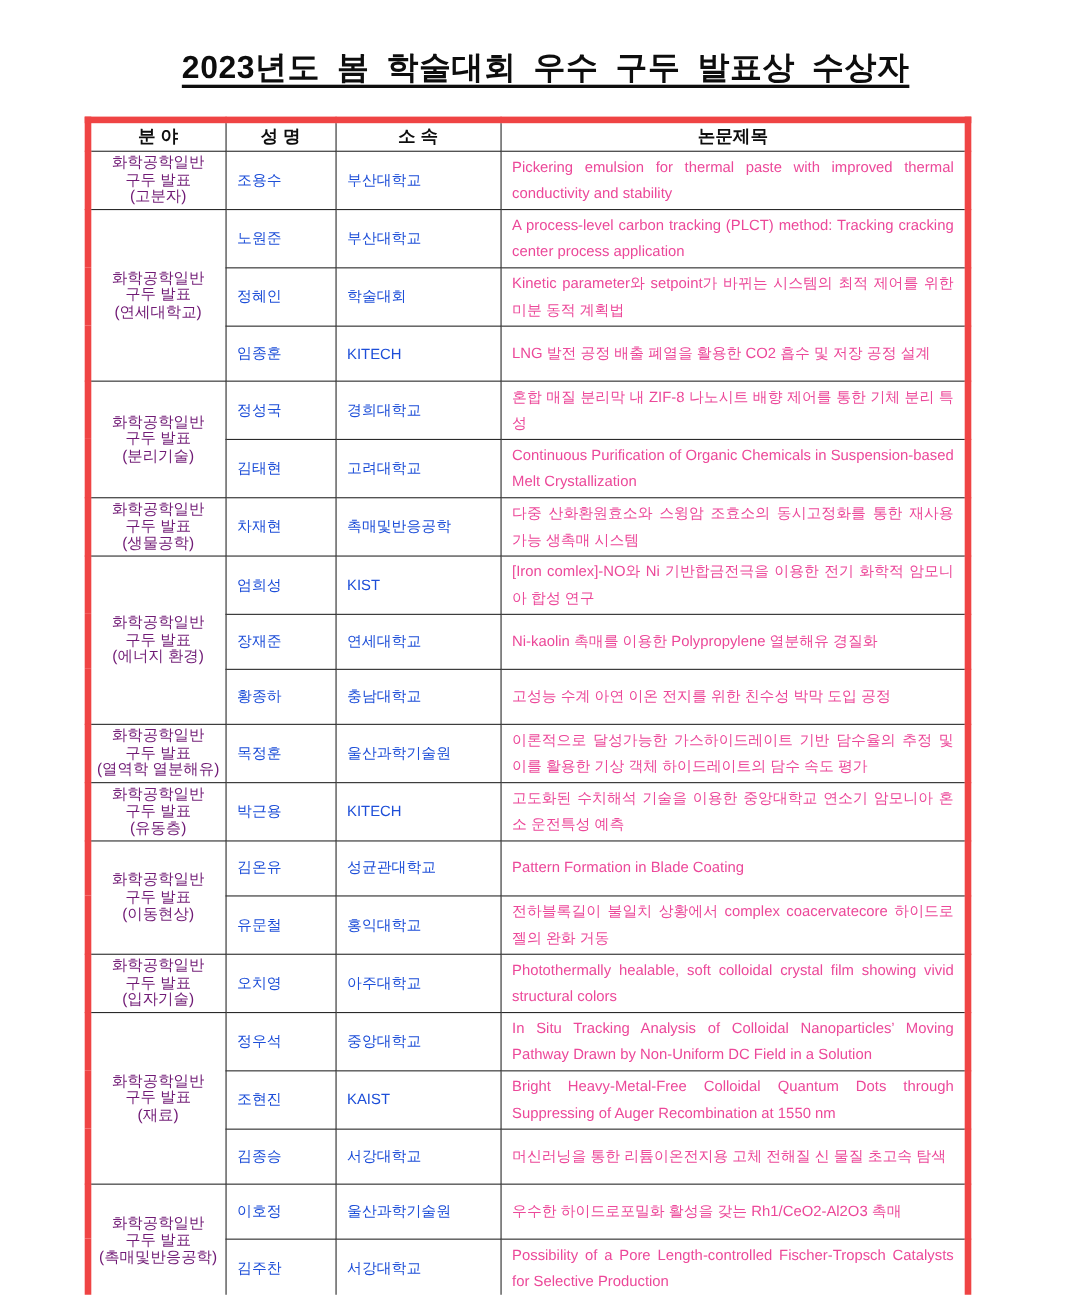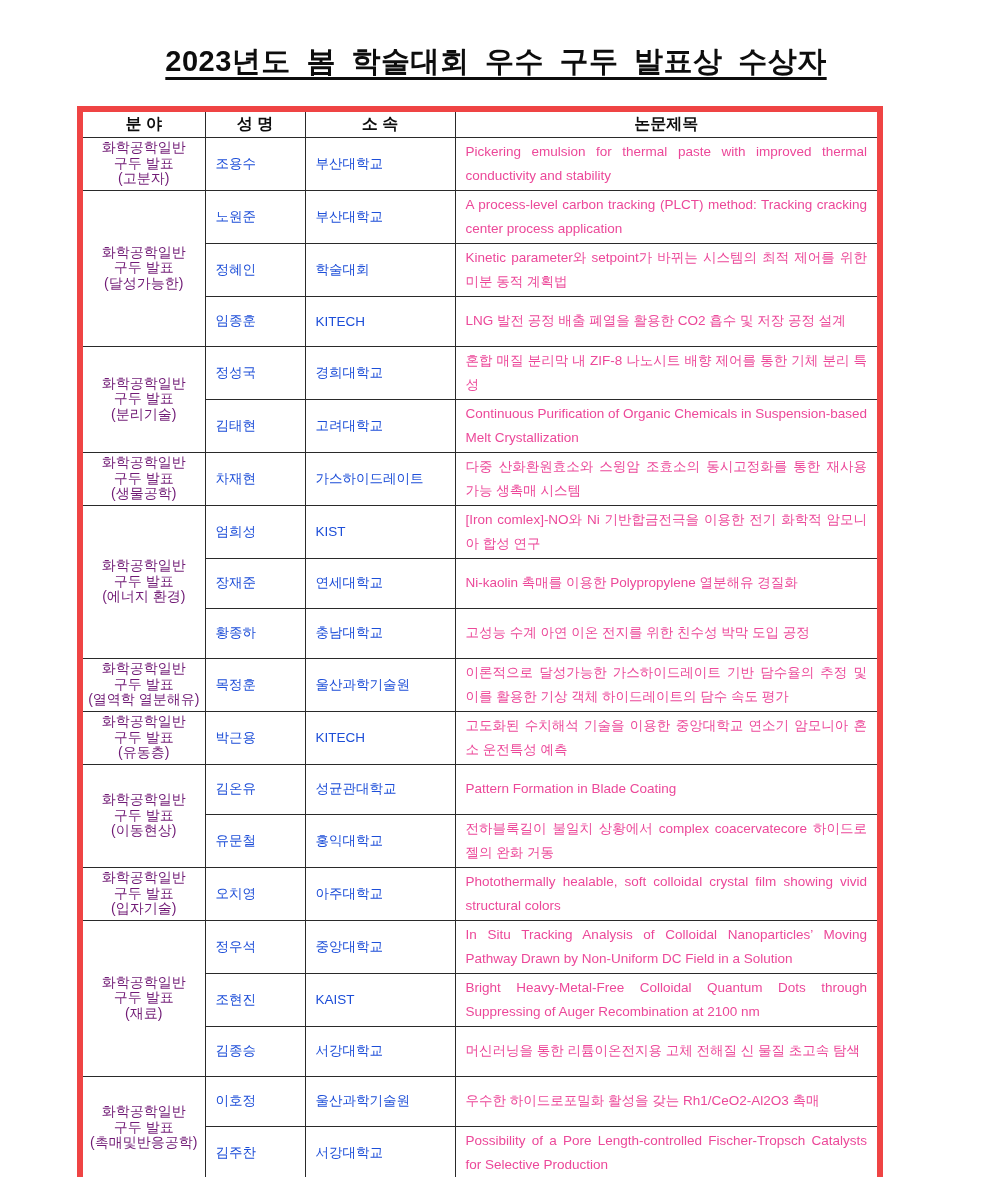--- a/index.html
+++ b/index.html
@@ -95,21 +95,21 @@
           <div>(고분자)</div>
         </td>
         <td class="name-cell">조용수</td>
         <td class="affil-cell">부산대학교</td>
         <td class="title-cell">Pickering emulsion for thermal paste with improved thermal conductivity and stability</td>
       </tr>
       <tr>
         <td class="field-cell" rowspan="3">
           <div>화학공학일반</div>
           <div>구두 발표</div>
-          <div>(달성가능한)</div>
+          <div>(연세대학교)</div>
         </td>
         <td class="name-cell">노원준</td>
         <td class="affil-cell">부산대학교</td>
         <td class="title-cell">A process-level carbon tracking (PLCT) method: Tracking cracking center process application</td>
       </tr>
       <tr>
         <td class="name-cell">정혜인</td>
         <td class="affil-cell">학술대회</td>
         <td class="title-cell">Kinetic parameter와 setpoint가 바뀌는 시스템의 최적 제어를 위한 미분 동적 계획법</td>
       </tr>
@@ -133,21 +133,21 @@
         <td class="affil-cell">고려대학교</td>
         <td class="title-cell">Continuous Purification of Organic Chemicals in Suspension-based Melt Crystallization</td>
       </tr>
       <tr>
         <td class="field-cell" rowspan="1">
           <div>화학공학일반</div>
           <div>구두 발표</div>
           <div>(생물공학)</div>
         </td>
         <td class="name-cell">차재현</td>
-        <td class="affil-cell">가스하이드레이트</td>
+        <td class="affil-cell">촉매및반응공학</td>
         <td class="title-cell">다중 산화환원효소와 스윙암 조효소의 동시고정화를 통한 재사용 가능 생촉매 시스템</td>
       </tr>
       <tr>
         <td class="field-cell" rowspan="3">
           <div>화학공학일반</div>
           <div>구두 발표</div>
           <div>(에너지 환경)</div>
         </td>
         <td class="name-cell">엄희성</td>
         <td class="affil-cell">KIST</td>
@@ -214,21 +214,21 @@
           <div>구두 발표</div>
           <div>(재료)</div>
         </td>
         <td class="name-cell">정우석</td>
         <td class="affil-cell">중앙대학교</td>
         <td class="title-cell">In Situ Tracking Analysis of Colloidal Nanoparticles’ Moving Pathway Drawn by Non-Uniform DC Field in a Solution</td>
       </tr>
       <tr>
         <td class="name-cell">조현진</td>
         <td class="affil-cell">KAIST</td>
-        <td class="title-cell">Bright Heavy-Metal-Free Colloidal Quantum Dots through Suppressing of Auger Recombination at 2100 nm</td>
+        <td class="title-cell">Bright Heavy-Metal-Free Colloidal Quantum Dots through Suppressing of Auger Recombination at 1550 nm</td>
       </tr>
       <tr>
         <td class="name-cell">김종승</td>
         <td class="affil-cell">서강대학교</td>
         <td class="title-cell">머신러닝을 통한 리튬이온전지용 고체 전해질 신 물질 초고속 탐색</td>
       </tr>
       <tr>
         <td class="field-cell" rowspan="2">
           <div>화학공학일반</div>
           <div>구두 발표</div>

